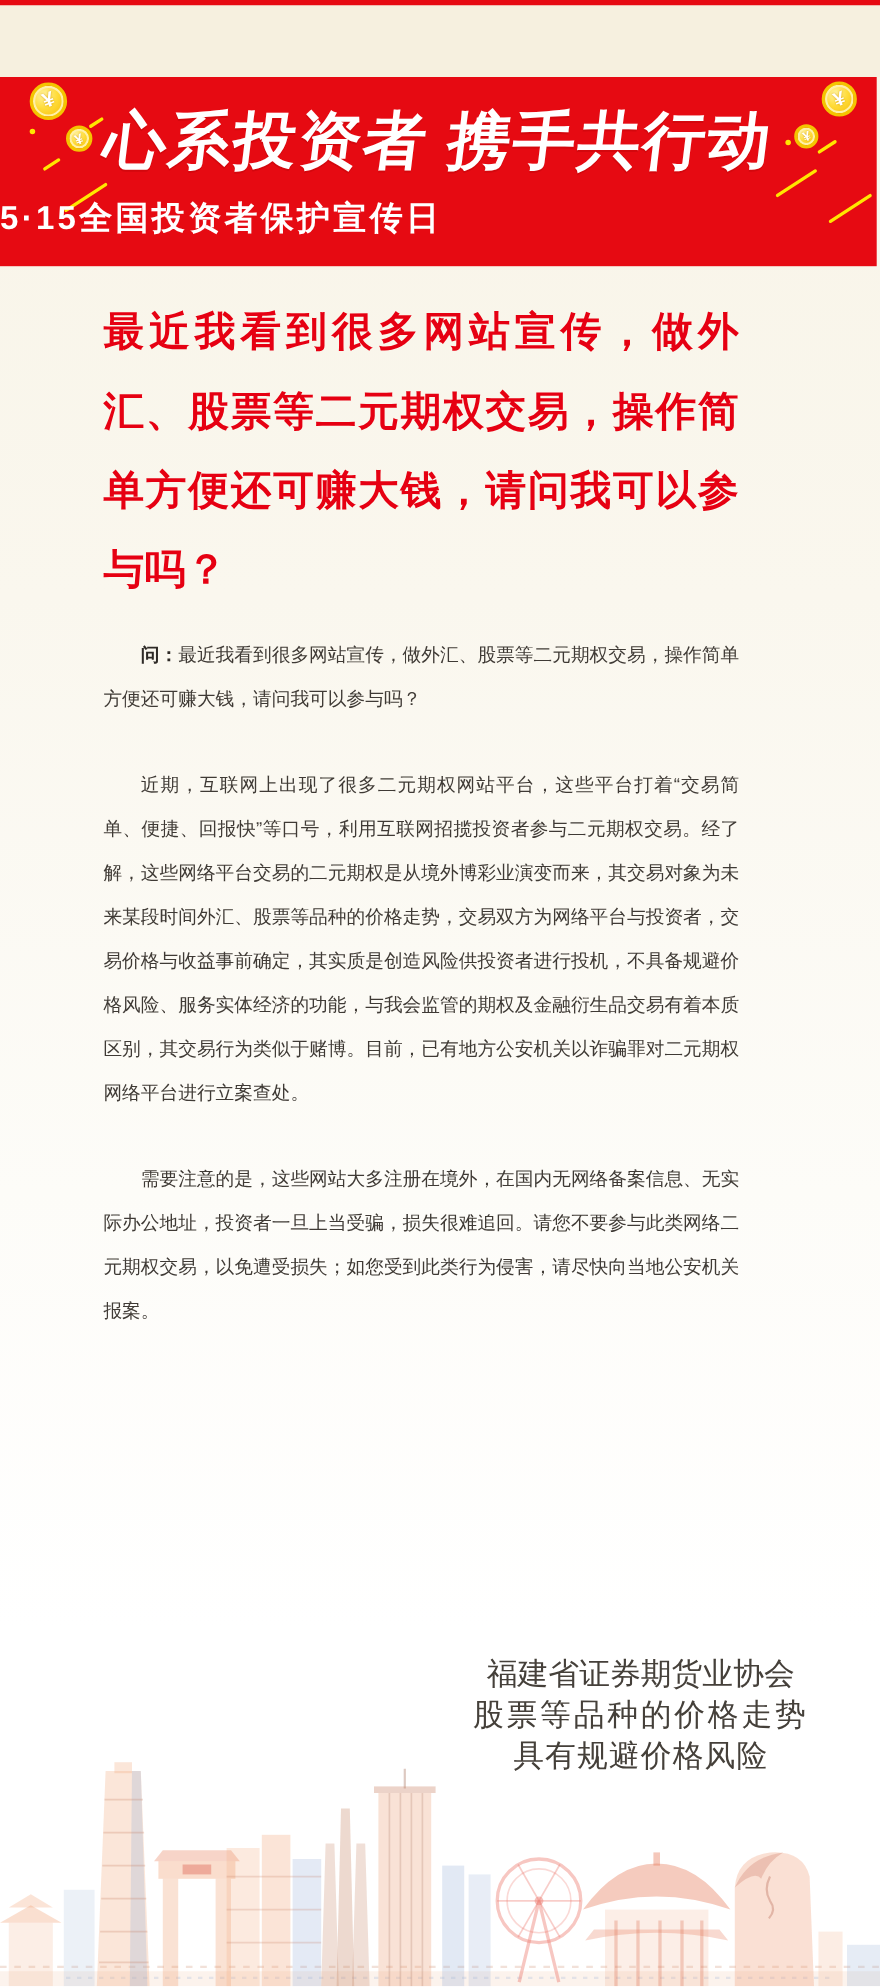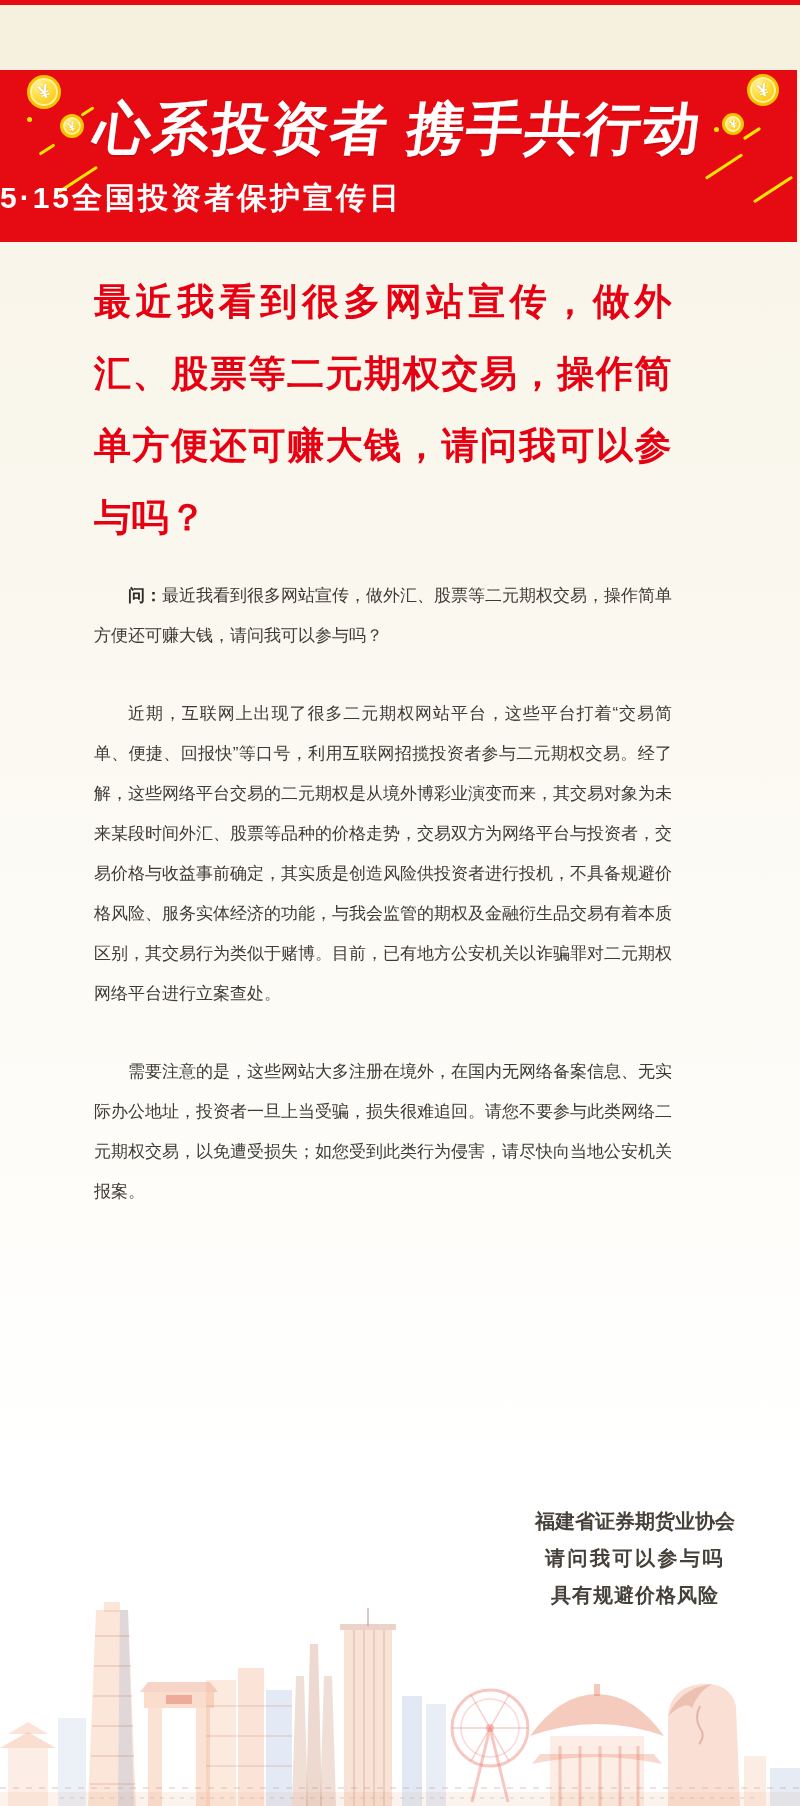--- a/index.html
+++ b/index.html
@@ -61,21 +61,21 @@
   .para {
     margin-top:38px; color:#3f3a35; font-size:17px; line-height:40px;
     text-indent:2em; text-align:justify;
   }
   .para:first-of-type { margin-top:22px; }
   .para b { font-weight:bold; color:#2e2a26; }
 
   
   .footer {
     position:absolute; right:65px; top:1503px; text-align:center;
-    color:#45403a; font-size:20px; line-height:37px;font-weight:bold;
+    color:#45403a; font-size:28px; line-height:37px;
   }
   .footer .org2 { letter-spacing:2.5px; }
   .footer .date { letter-spacing:1px; }
 
   
   .skyline { position:absolute; left:0; bottom:0; width:800px; height:210px; }
 </style>
 </head>
 <body>
 
@@ -115,21 +115,21 @@
     <p class="para"><b>问：</b><span>最近我看到很多网站宣传，做外汇、股票等二元期权交易，操作简单方便还可赚大钱，请问我可以参与吗？</span></p>
 
 
     <p class="para">近期，互联网上出现了很多二元期权网站平台，这些平台打着“交易简单、便捷、回报快”等口号，利用互联网招揽投资者参与二元期权交易。经了解，这些网络平台交易的二元期权是从境外博彩业演变而来，其交易对象为未来某段时间外汇、股票等品种的价格走势，交易双方为网络平台与投资者，交易价格与收益事前确定，其实质是创造风险供投资者进行投机，不具备规避价格风险、服务实体经济的功能，与我会监管的期权及金融衍生品交易有着本质区别，其交易行为类似于赌博。目前，已有地方公安机关以诈骗罪对二元期权网络平台进行立案查处。</p>
 
     <p class="para">需要注意的是，这些网站大多注册在境外，在国内无网络备案信息、无实际办公地址，投资者一旦上当受骗，损失很难追回。请您不要参与此类网络二元期权交易，以免遭受损失；如您受到此类行为侵害，请尽快向当地公安机关报案。</p>
   </div>
 
   <div class="footer">
     <div class="org1">福建省证券期货业协会</div>
-    <div class="org2">请问我可以参与吗</div>
+    <div class="org2">股票等品种的价格走势</div>
     <div class="date">具有规避价格风险</div>
   </div>
 
   <svg class="skyline" viewBox="0 0 800 210" xmlns="http://www.w3.org/2000/svg" aria-hidden="true">
 
     <rect x="0" y="196" width="800" height="14" fill="rgba(236,170,130,0.14)"></rect>
     <line x1="0" y1="192" x2="800" y2="192" stroke="rgba(205,135,105,0.25)" stroke-width="2" stroke-dasharray="6 7"></line>
     <line x1="60" y1="202" x2="760" y2="202" stroke="rgba(150,175,215,0.25)" stroke-width="2" stroke-dasharray="4 6"></line>
 
     <path d="M0 152 L28 136 L56 152 Z" fill="rgba(238,150,100,0.30)"></path>

